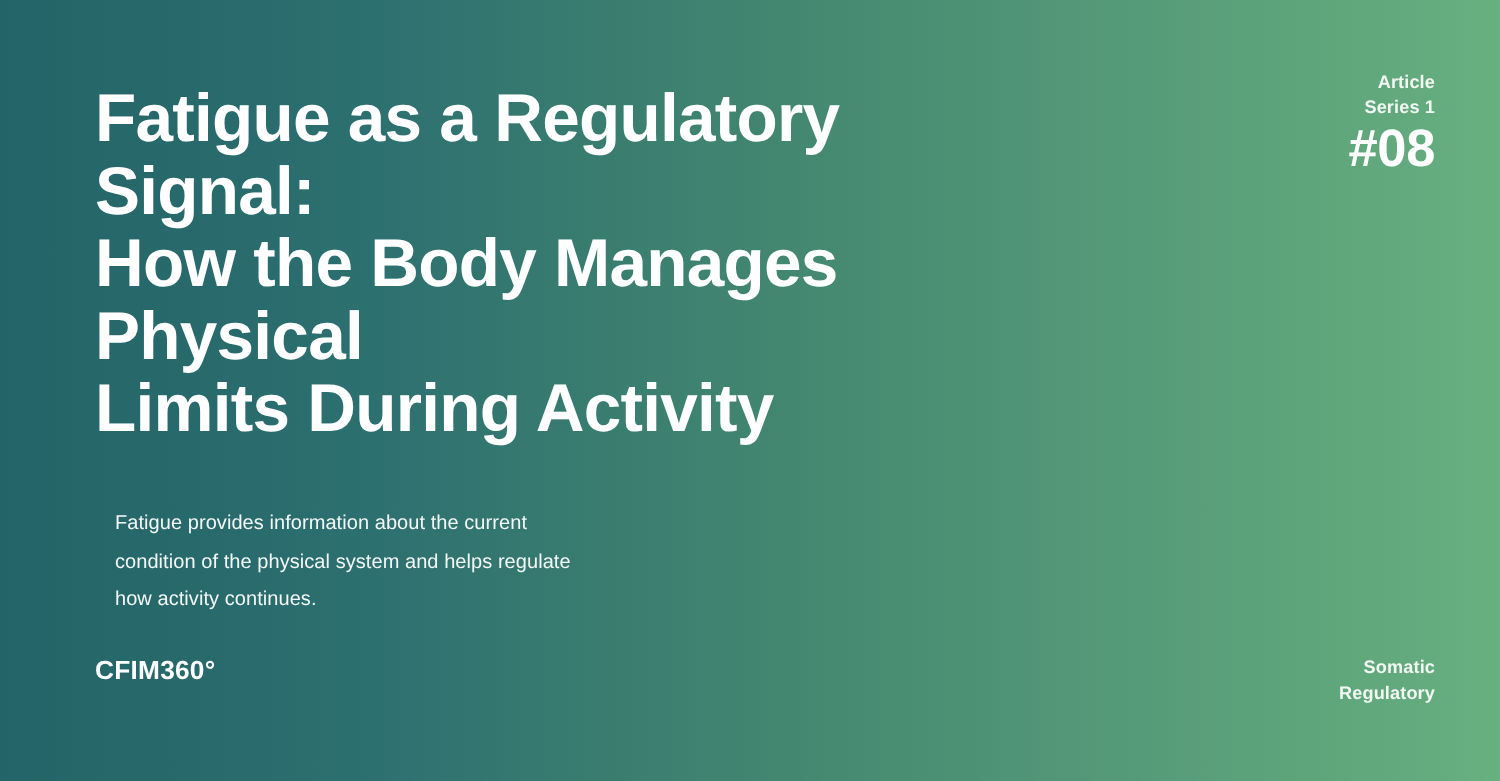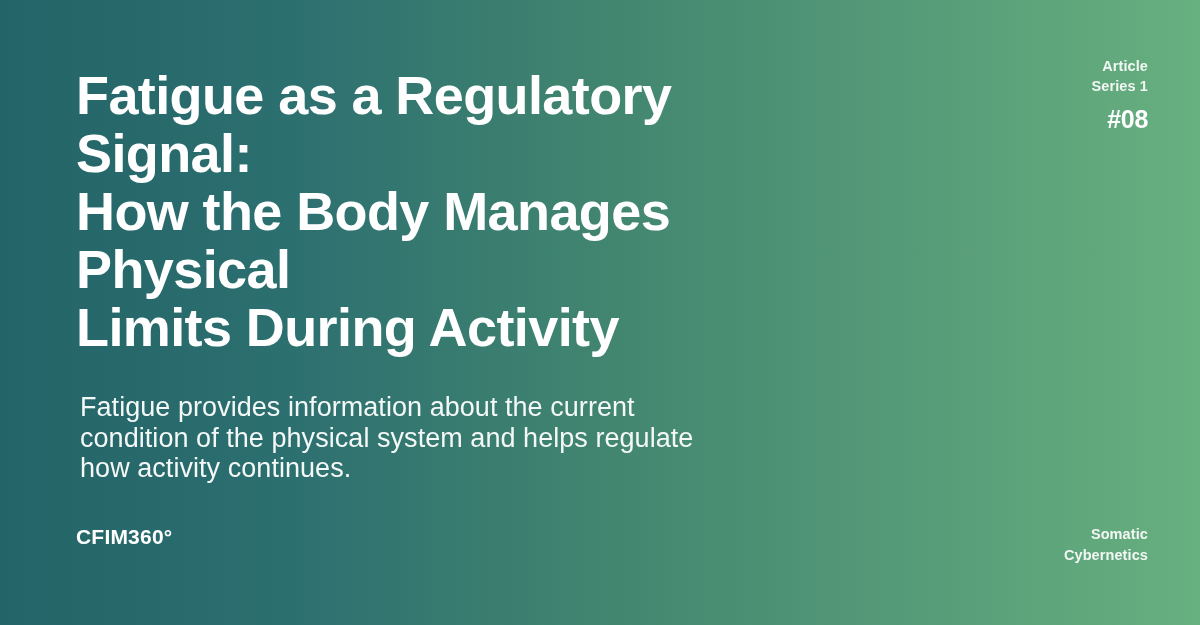--- a/index.html
+++ b/index.html
@@ -38,21 +38,21 @@
     font-size: 14.5px;
     font-weight: bold;
     line-height: 20px;
     letter-spacing: 0.1px;
     white-space: pre-line;
     color: #f2f7f4;
   }
 
   .series-number {
     margin-top: 6px;
-    font-size: 25px;
+    font-size: 42px;
     font-weight: bold;
     line-height: 34px;
     letter-spacing: -0.3px;
     color: #ffffff;
   }
 
   
   .content {
     position: absolute;
     left: 76px;
@@ -64,23 +64,23 @@
     margin: 0;
     font-size: 54px;
     font-weight: bold;
     line-height: 58px;
     letter-spacing: -0.6px;
     color: #ffffff;
     white-space: pre-line;
   }
 
   .subtitle {
-    margin: 4px;
+    margin: 16px;
     padding-top: 32px;
-    font-size: 27px;
+    font-size: 16px;
     font-weight: normal;
     line-height: 30.5px;
     letter-spacing: 0.05px;
     color: #f4f8f6;
     white-space: pre-line;
   }
 
   
   .brand-logo {
     position: absolute;
@@ -122,15 +122,15 @@
 How the Body Manages Physical
 Limits During Activity</h1>
     <p class="subtitle">Fatigue provides information about the current
 condition of the physical system and helps regulate
 how activity continues.</p>
   </div>
 
   <div class="brand-logo">CFIM360°</div>
 
   <div class="brand-tagline">Somatic
-Cybernetics</div>
+Regulatory</div>
 
 </div>
 
 </body></html>

